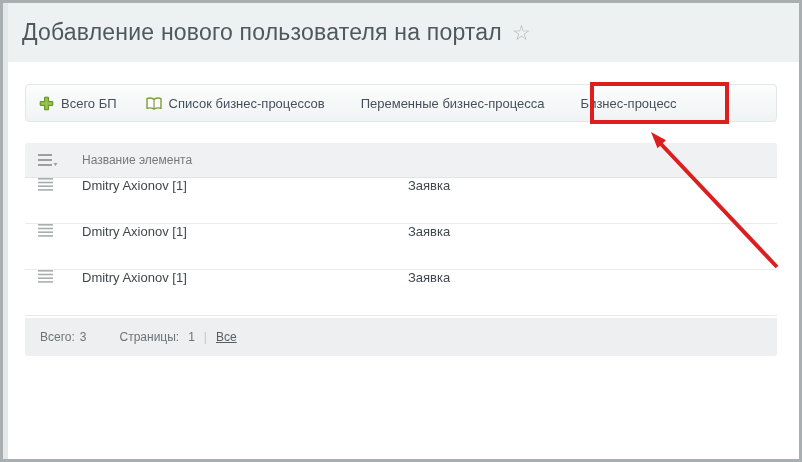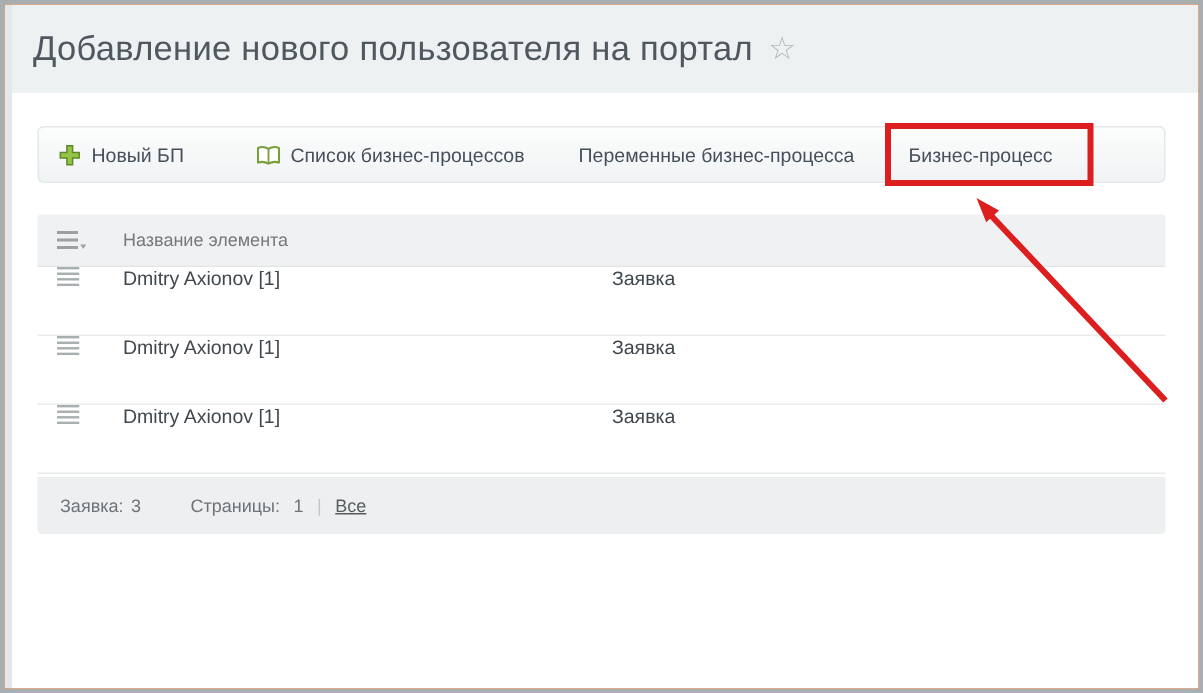--- a/index.html
+++ b/index.html
@@ -1,20 +1,20 @@
 <!DOCTYPE html>
 <html style="--annot: #dc1e1e;"><head>
 <meta charset="utf-8">
 <style>
   * { margin:0; padding:0; box-sizing:border-box; }
   body { background:#fff; font-family:"Liberation Sans", sans-serif; }
 
   .frame {
     position:relative; width:802px; height:462px;
-    border:3px solid #a9aeb1; background:#f97316; overflow:hidden;
+    border:3px solid #a9aeb1; background:#a3a3a3; overflow:hidden;
   }
   .left-strip {
     position:absolute; left:0; top:0; width:5px; height:100%;
     background:#e3e8ea;
   }
   .title-bar {
     position:absolute; left:5px; top:0; right:0; height:59px;
     background:#edf1f2; display:flex; align-items:center; padding-left:14px;
   }
   .page-title {
@@ -32,21 +32,21 @@
   
   .toolbar {
     position:absolute; left:17px; top:22px; width:752px; height:38px;
     border:1px solid #e3e7e8; border-radius:4px;
     background:linear-gradient(#fcfdfd,#f0f3f4);
     display:flex; align-items:center; padding-left:13px;
     font-size:13px; color:#46505a;
   }
   .tb-btn { display:flex; align-items:center; gap:7px; cursor:pointer; white-space:nowrap; }
   .tb-btn .ico { display:inline-flex; line-height:0; }
-  .tb-btn-2 { margin-left:48px; }
+  .tb-btn-2 { margin-left:29px; }
   .tb-btn-3 { margin-left:36px;justify-content:flex-end; }
   .tb-btn-4 { margin-left:36px; }
 
   
   .grid { position:absolute; left:17px; top:81px; width:752px; }
   .grid-header {
     height:35px; background:#eff1f2; border-bottom:1px solid #e2e5e6;
     border-radius:2px 2px 0 0;
     display:flex; align-items:center; font-size:12px; color:#75797d;
   }
@@ -94,21 +94,21 @@
   <div class="content">
 
     <div class="toolbar">
       <div class="tb-btn tb-btn-1">
         <span class="ico">
           <svg width="15" height="15" viewBox="0 0 15 15">
             <path d="M5.6 1.2h3.8v4.4h4.4v3.8H9.4v4.4H5.6V9.4H1.2V5.6h4.4z" fill="#8ebd42" stroke="#5f8a28" stroke-width="1"></path>
             <path d="M6.4 2h2.2v4.4H13v2.2H8.6V13H6.4V8.6H2V6.4h4.4z" fill="#9ccb4d" opacity="0.55"></path>
           </svg>
         </span>
-        <span>Новый БП</span>
+        <span>Всего БП</span>
       </div>
 
       <div class="tb-btn tb-btn-2">
         <span class="ico">
           <svg width="16" height="13" viewBox="0 0 16 13">
             <path d="M1 1.6 C3.4 .7 5.8 .9 8 2.3 C10.2 .9 12.6 .7 15 1.6 L15 11.4 C12.6 10.6 10.2 10.8 8 12.1 C5.8 10.8 3.4 10.6 1 11.4 Z" fill="#ffffff" stroke="#7a9e3b" stroke-width="1.4" stroke-linejoin="round"></path>
             <line x1="8" y1="2.4" x2="8" y2="12" stroke="#7a9e3b" stroke-width="1.2"></line>
           </svg>
         </span>
         <span>Список бизнес-процессов</span>
@@ -180,21 +180,21 @@
               <rect x="0" y="11.1" width="15" height="1.6" fill="#a9aeb1"></rect>
             </svg>
           </span>
         </div>
         <div class="cell-name">Dmitry Axionov [1]</div>
         <div class="cell-elem">Заявка</div>
       </div>
     </div>
 
     <div class="grid-footer">
-      <span>Заявка:</span>
+      <span>Всего:</span>
       <span style="margin-left:5px">3</span>
       <span class="gf-pages-label">Страницы:</span>
       <span class="gf-page-num">1</span>
       <span class="gf-sep">|</span>
       <span class="gf-all">Все</span>
     </div>
 
     <svg class="annot-arrow" width="794" height="400" viewBox="0 0 794 400">
       <line x1="769" y1="205" x2="653" y2="82" stroke="#dc1e1e" stroke-width="4"></line>
       <polygon points="643,70 649.5,86.2 658,78.3" fill="#dc1e1e"></polygon>

